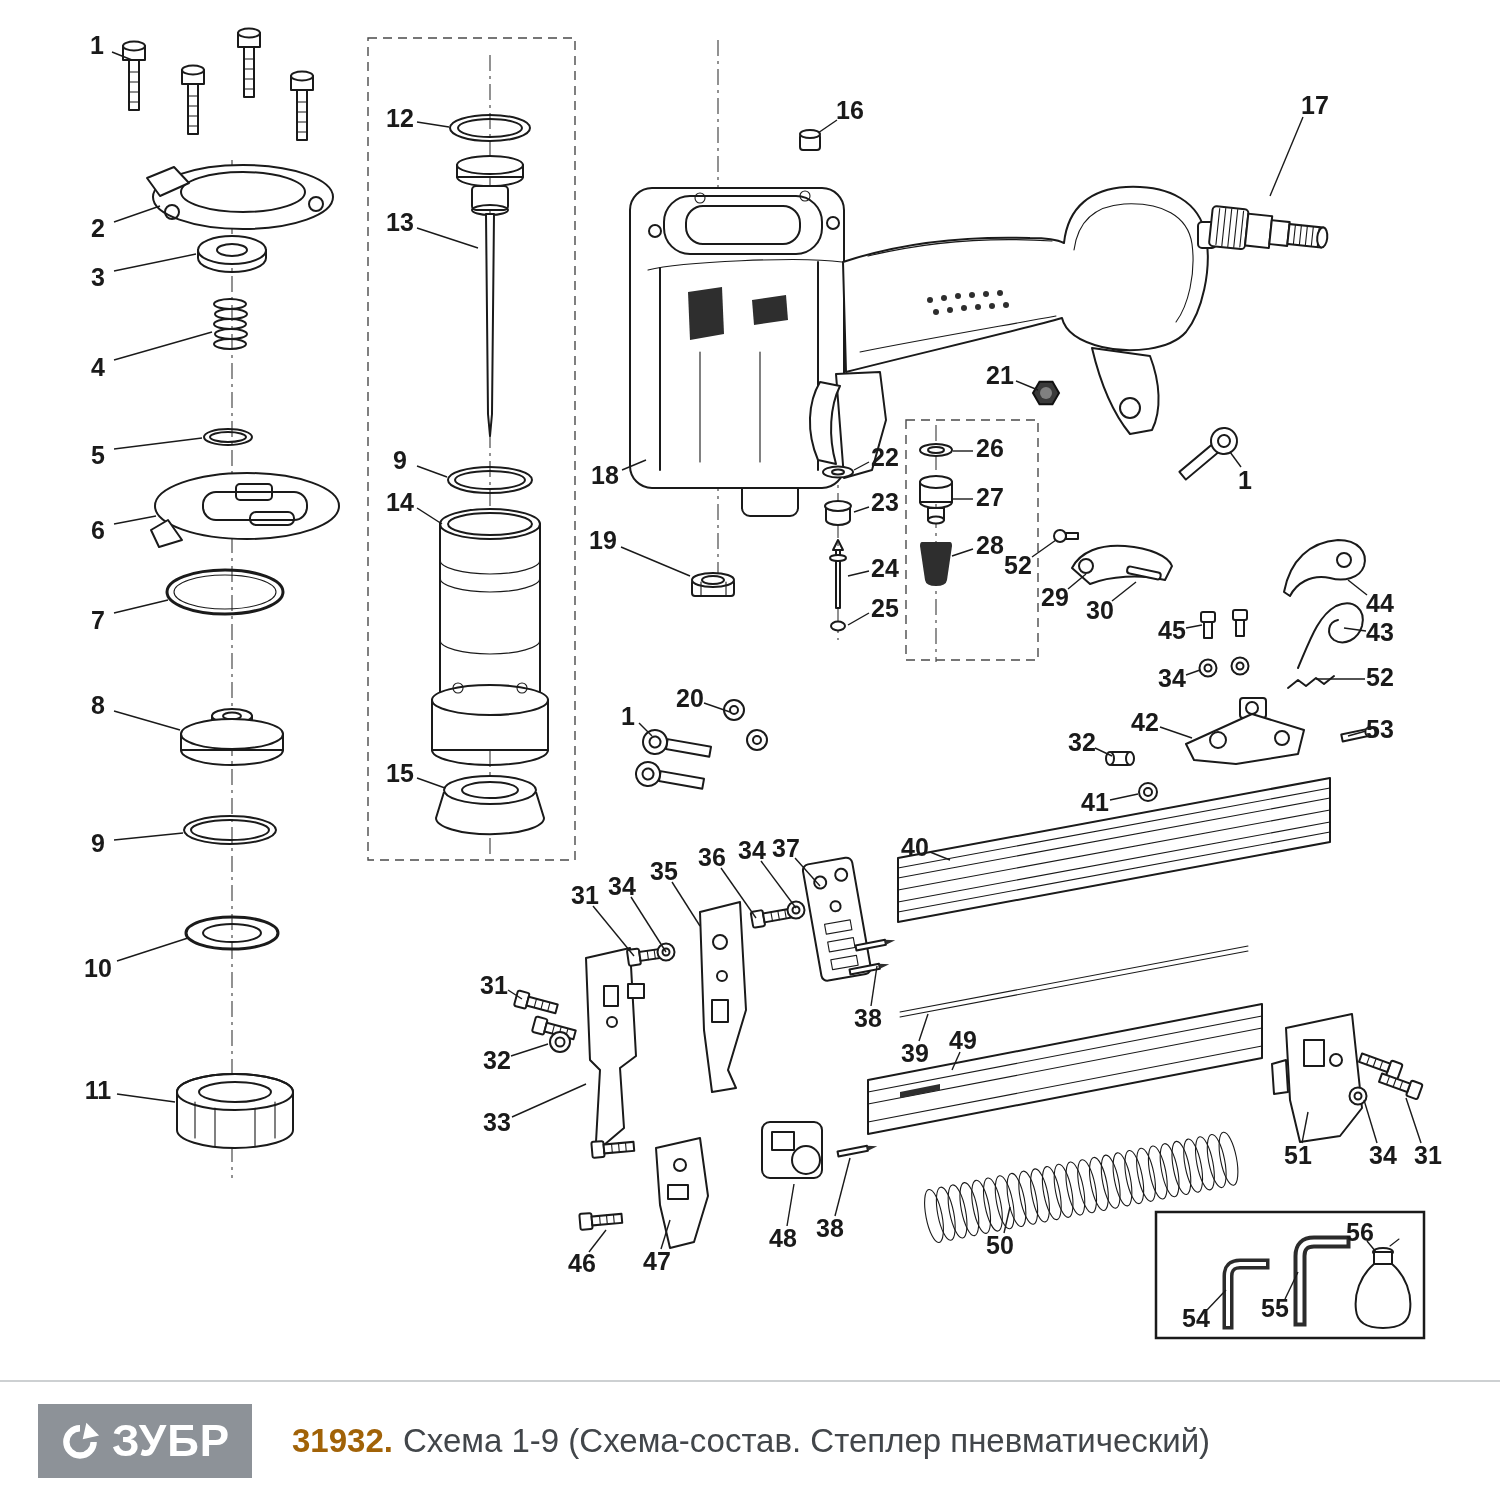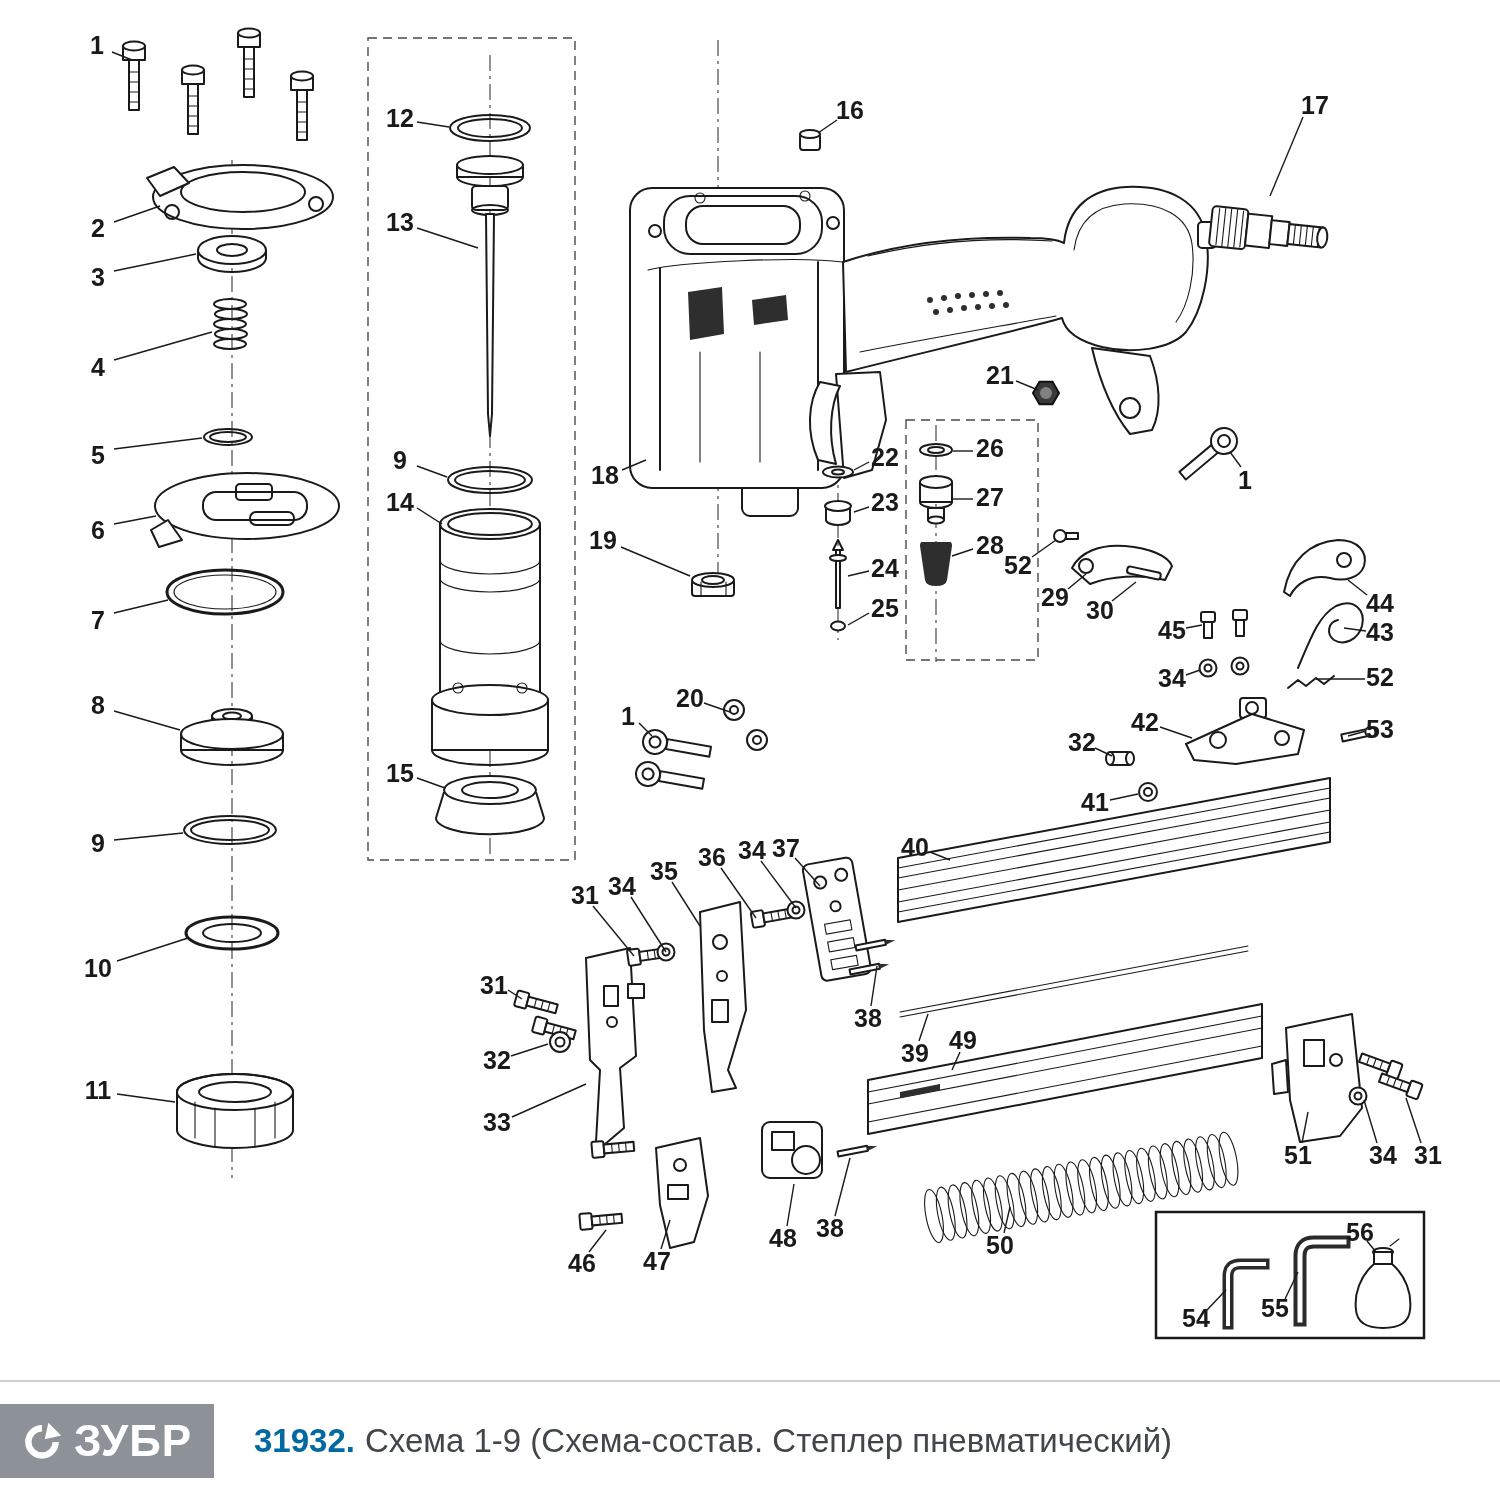--- a/index.html
+++ b/index.html
@@ -17,27 +17,27 @@
   .dash{fill:none;stroke:#4a4a4a;stroke-width:1.4;stroke-dasharray:9 6;}
   .dashdot{fill:none;stroke:#4a4a4a;stroke-width:1.2;stroke-dasharray:16 5 3 5;}
 
   #leader-lines line{stroke:var(--line,#1a1a1a);stroke-width:1.4;}
   #callout-labels text{font-family:"Liberation Sans",sans-serif;font-weight:bold;font-size:25px;
         fill:var(--line,#1a1a1a);text-anchor:middle;dominant-baseline:central;}
 
   
   .footer{position:absolute;left:0;right:0;bottom:0;height:120px;
         border-top:2px solid var(--divider,#cdd0d2);
-        display:flex;align-items:center;gap:40px;box-sizing:border-box;background:#fff;}
+        display:flex;align-items:center;gap:40px;padding-left:38px;box-sizing:border-box;background:#fff;}
   .brand-box{width:214px;height:74px;background:var(--brand-bg,#8d9298);
         display:flex;align-items:center;justify-content:center;gap:12px;flex:0 0 auto;}
   .brand-mark{width:40px;height:40px;}
   .brand-text{color:var(--brand-text,#ffffff);font-weight:bold;font-size:44px;letter-spacing:1px;}
   .footer-caption{font-size:33px;color:var(--footer-text,#42464a);white-space:nowrap;}
-  .caption-code{font-weight:bold;color:#0369a1;margin-right:10px;}
+  .caption-code{font-weight:bold;color:#a16207;margin-right:10px;}
 </style>
 </head>
 <body>
 <div class="page">
 
 <div class="diagram-area">
 <svg id="diagram-svg" viewBox="0 0 1500 1378" xmlns="http://www.w3.org/2000/svg">
 
   <defs>
     <g id="screwV">

